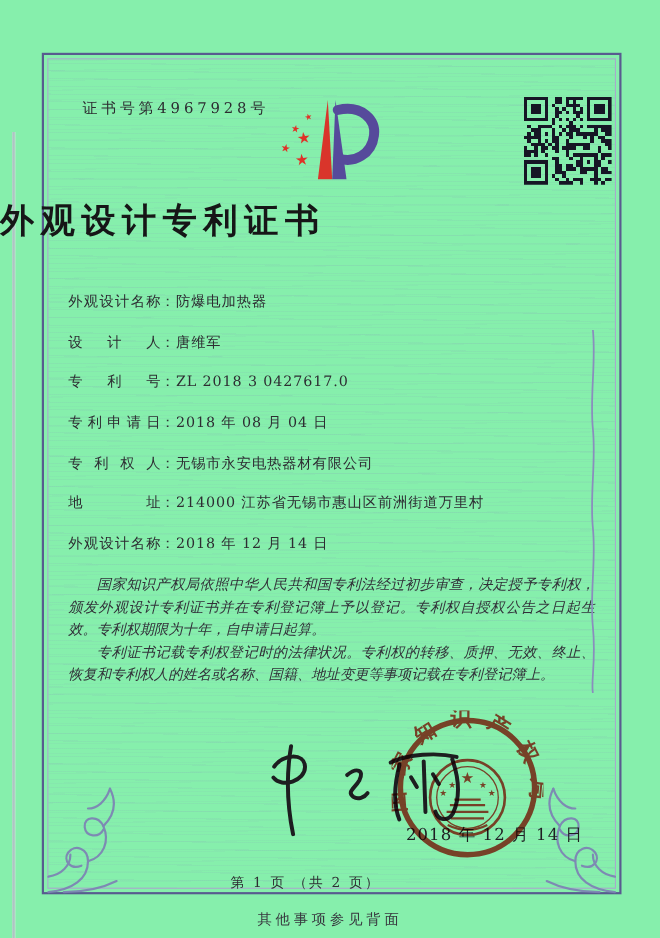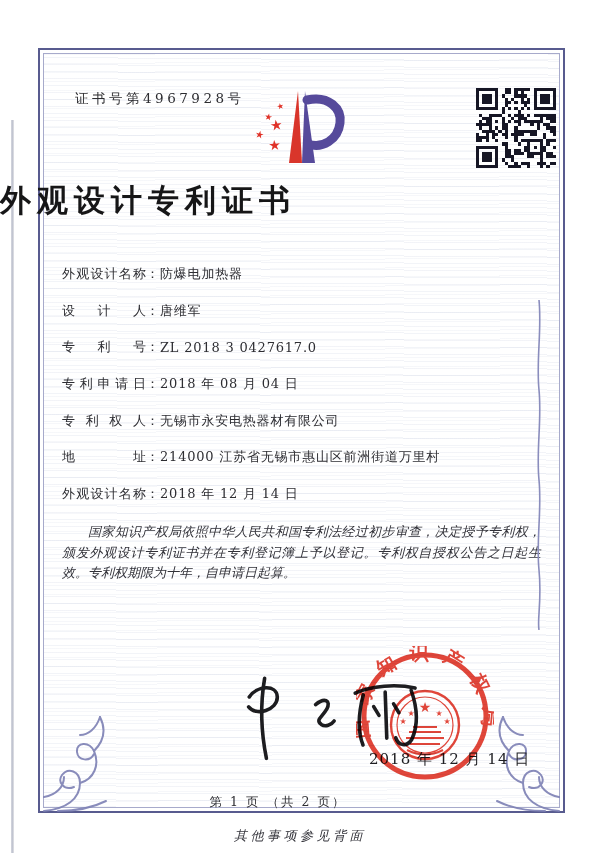--- a/index.html
+++ b/index.html
@@ -1,18 +1,18 @@
 <!DOCTYPE html>
 <html><head>
 <meta charset="utf-8">
 <style>
   html,body{margin:0;padding:0;background:#e9e9e7;}
   .page{
     position:relative;width:600px;height:853px;margin:0 auto;
-    background:#ffffff;overflow:hidden;
+    background:#86efac;overflow:hidden;
     font-family:"DejaVu Serif","Liberation Serif",serif;color:#222;
   }
   .scan-edge{position:absolute;left:11px;top:120px;bottom:0;width:3px;
     background:linear-gradient(to right,#c9ccd6,#aeb2c2 60%,#e6e6e8);opacity:.8;}
   
   .frame-outer{position:absolute;left:38px;top:48px;width:527px;height:765px;
     border:2.5px solid #585b8f;box-sizing:border-box;}
   .frame-inner{position:absolute;left:3px;top:3px;right:3px;bottom:3px;
     border:1px solid #a7aacb;
     background:
@@ -48,21 +48,21 @@
   .director{position:absolute;left:108px;top:698px;font-size:15px;color:#232327;line-height:34px;letter-spacing:2px;z-index:3;}
   .signature{position:absolute;left:228px;top:664px;width:210px;height:105px;transform:rotate(-2deg);z-index:3;}
 
   .seal{position:absolute;left:356px;top:646px;width:138px;height:138px;z-index:4;
     mix-blend-mode:multiply;opacity:.93;}
   .seal-date{position:absolute;left:369px;top:750px;font-size:15px;color:#1e1e22;letter-spacing:1px;z-index:3;}
 
   .page-info{position:absolute;left:0;top:794px;width:556px;text-align:center;
     font-size:12.5px;color:#2e2e33;letter-spacing:2px;z-index:2;}
   .back-note{position:absolute;left:0;top:827px;width:600px;text-align:center;
-    font-size:13px;font-style:italic;letter-spacing:3.5px;color:#37373e;}
+    font-size:13px;letter-spacing:3.5px;color:#37373e;}
   svg{display:block;}
 </style>
 </head>
 <body>
 
 <div class="page">
   <div class="scan-edge"></div>
 
   <div class="frame-outer">
     <div class="frame-inner"></div>
@@ -458,20 +458,21 @@
     </div>
     <div class="field-row">
       <span class="f-label">外观设计名称</span>
         <span class="f-colon">：</span>
       <span class="f-value">2018 年 12 月 14 日</span>
     </div>
   </div>
 
   <div class="paras">
     <p>国家知识产权局依照中华人民共和国专利法经过初步审查，决定授予专利权，颁发外观设计专利证书并在专利登记簿上予以登记。专利权自授权公告之日起生效。专利权期限为十年，自申请日起算。</p>
+    <p>专利证书记载专利权登记时的法律状况。专利权的转移、质押、无效、终止、恢复和专利权人的姓名或名称、国籍、地址变更等事项记载在专利登记簿上。</p>
   </div>
 
 
   <svg class="signature" viewBox="0 0 210 105">
     <g stroke="#1d1d20" stroke-width="3.6" fill="none" stroke-linecap="round" stroke-linejoin="round">
       <path d="M38,12 C33,36 32,62 37,92"></path>
       <path d="M22,30 C30,19 50,18 50,31 C50,44 28,50 21,40"></path>
       <path d="M88,40 C97,33 104,36 99,45 C94,53 87,55 93,60 C97,63 103,61 106,57"></path>
       <path d="M128,30 C144,23 170,22 188,27"></path>
       <path d="M136,32 C130,52 129,68 134,82"></path>

